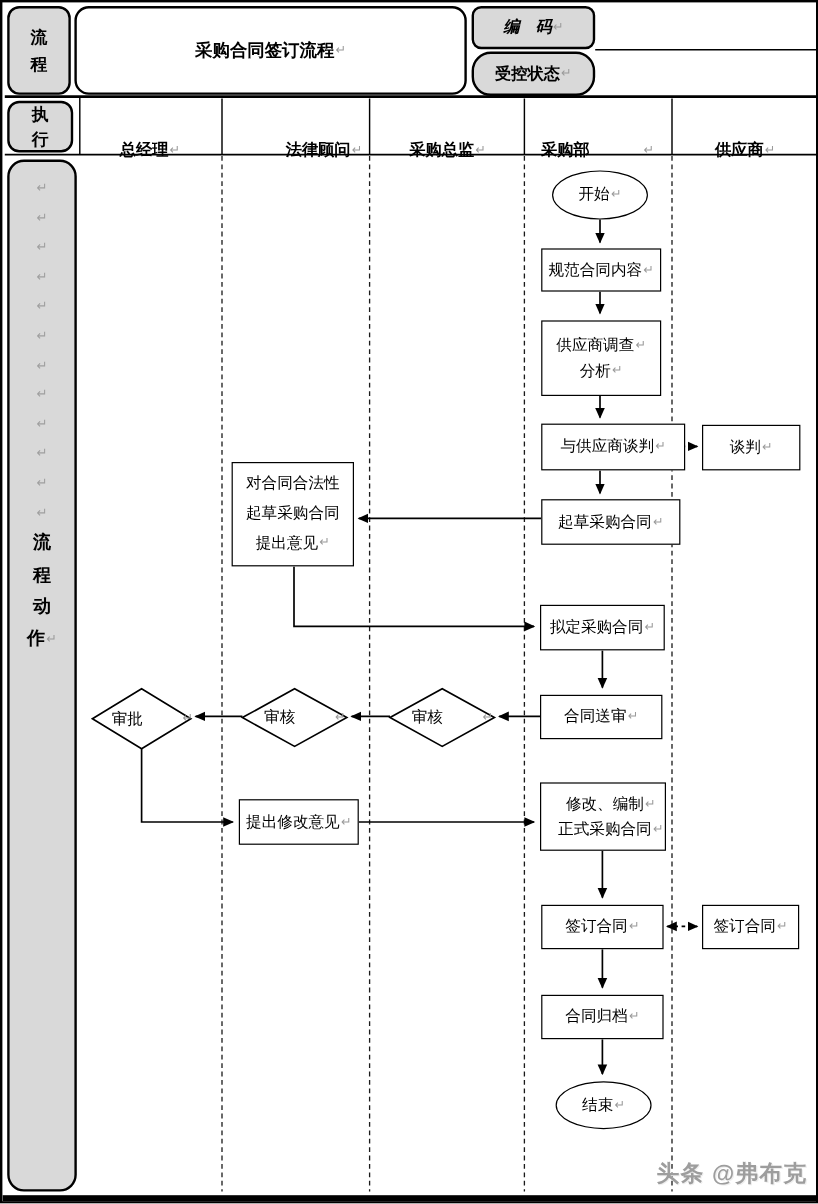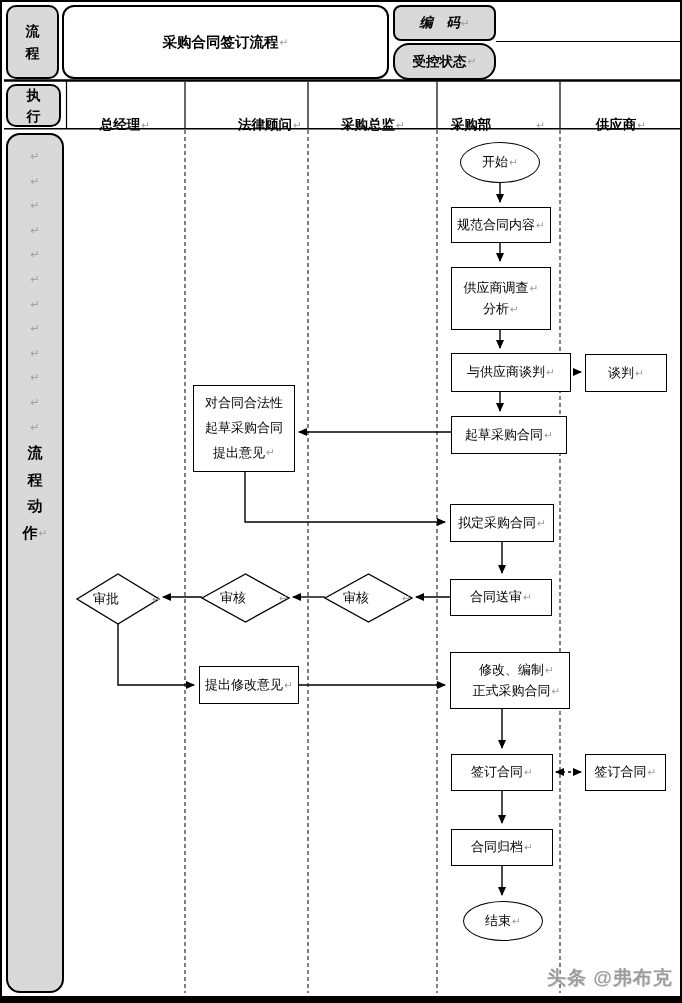--- a/index.html
+++ b/index.html
@@ -295,21 +295,21 @@
       <span class="crlf">↵</span>
   </div>
 
   <div class="node" style="left:197px;top:664px;width:100px;height:38px;">
     <div class="line-row">
         <span>提出修改意见</span>
         <span class="crlf">↵</span>
       </div>
   </div>
 
-  <div class="node" style="left:448px;top:650px;width:120px;height:57px;padding-left:13px;">
+  <div class="node" style="left:448px;top:650px;width:105px;height:57px;padding-left:13px;">
     <div class="line-row">
         <span>修改、编制</span>
         <span class="crlf">↵</span>
       </div>
     <div class="line-row">
         <span>正式采购合同</span>
         <span class="crlf">↵</span>
       </div>
   </div>
 

